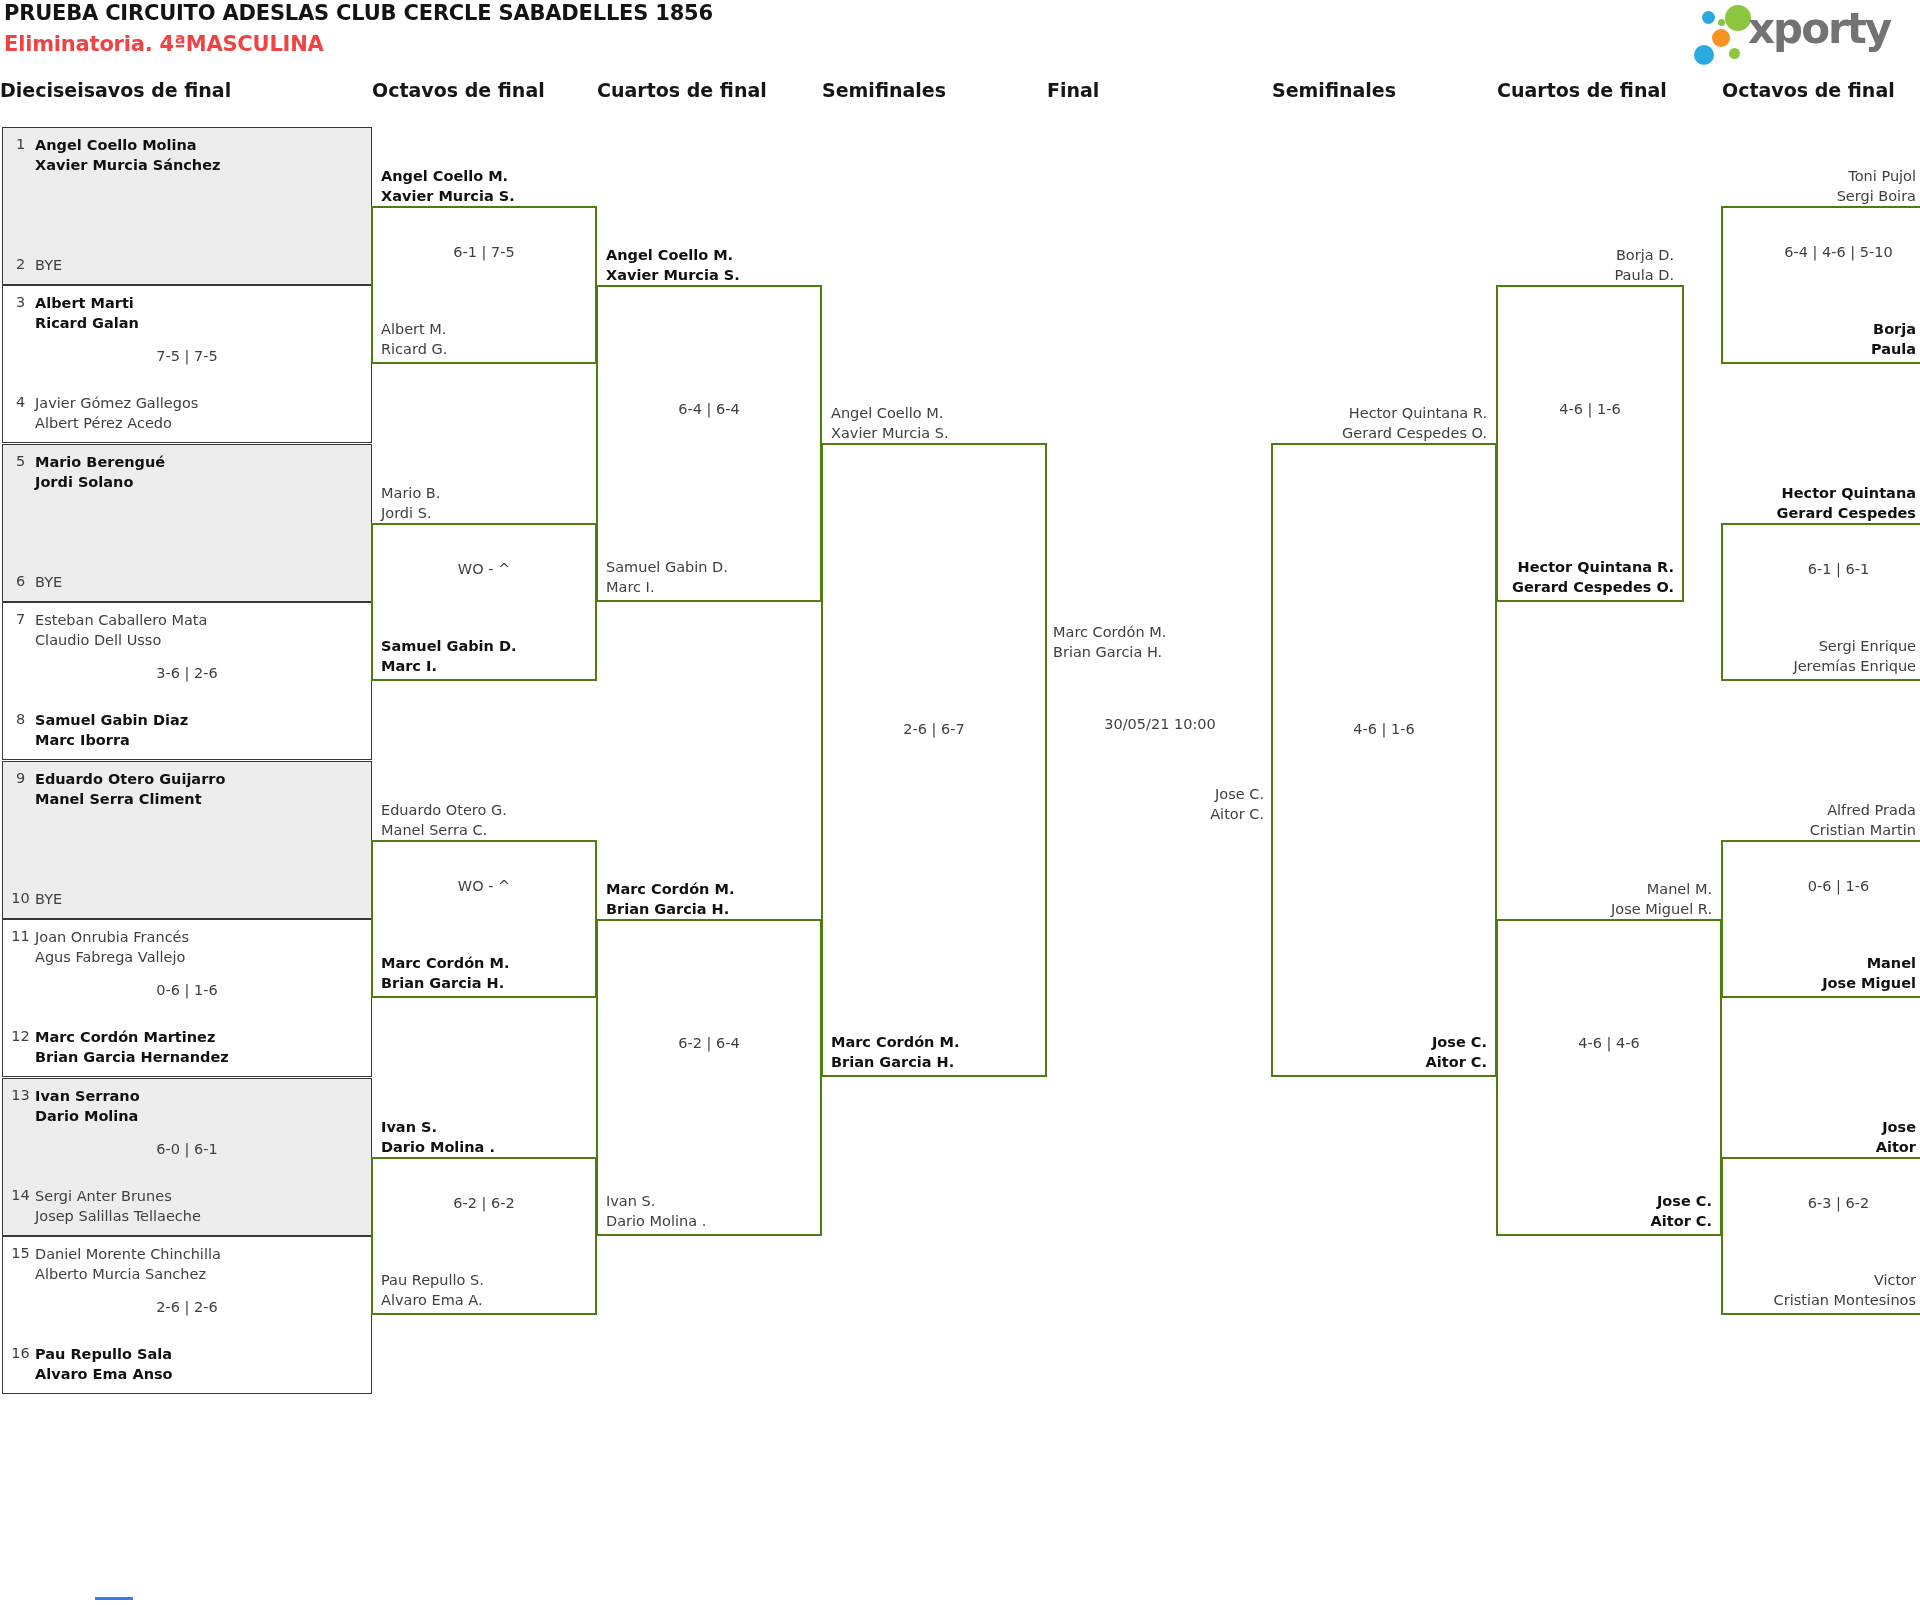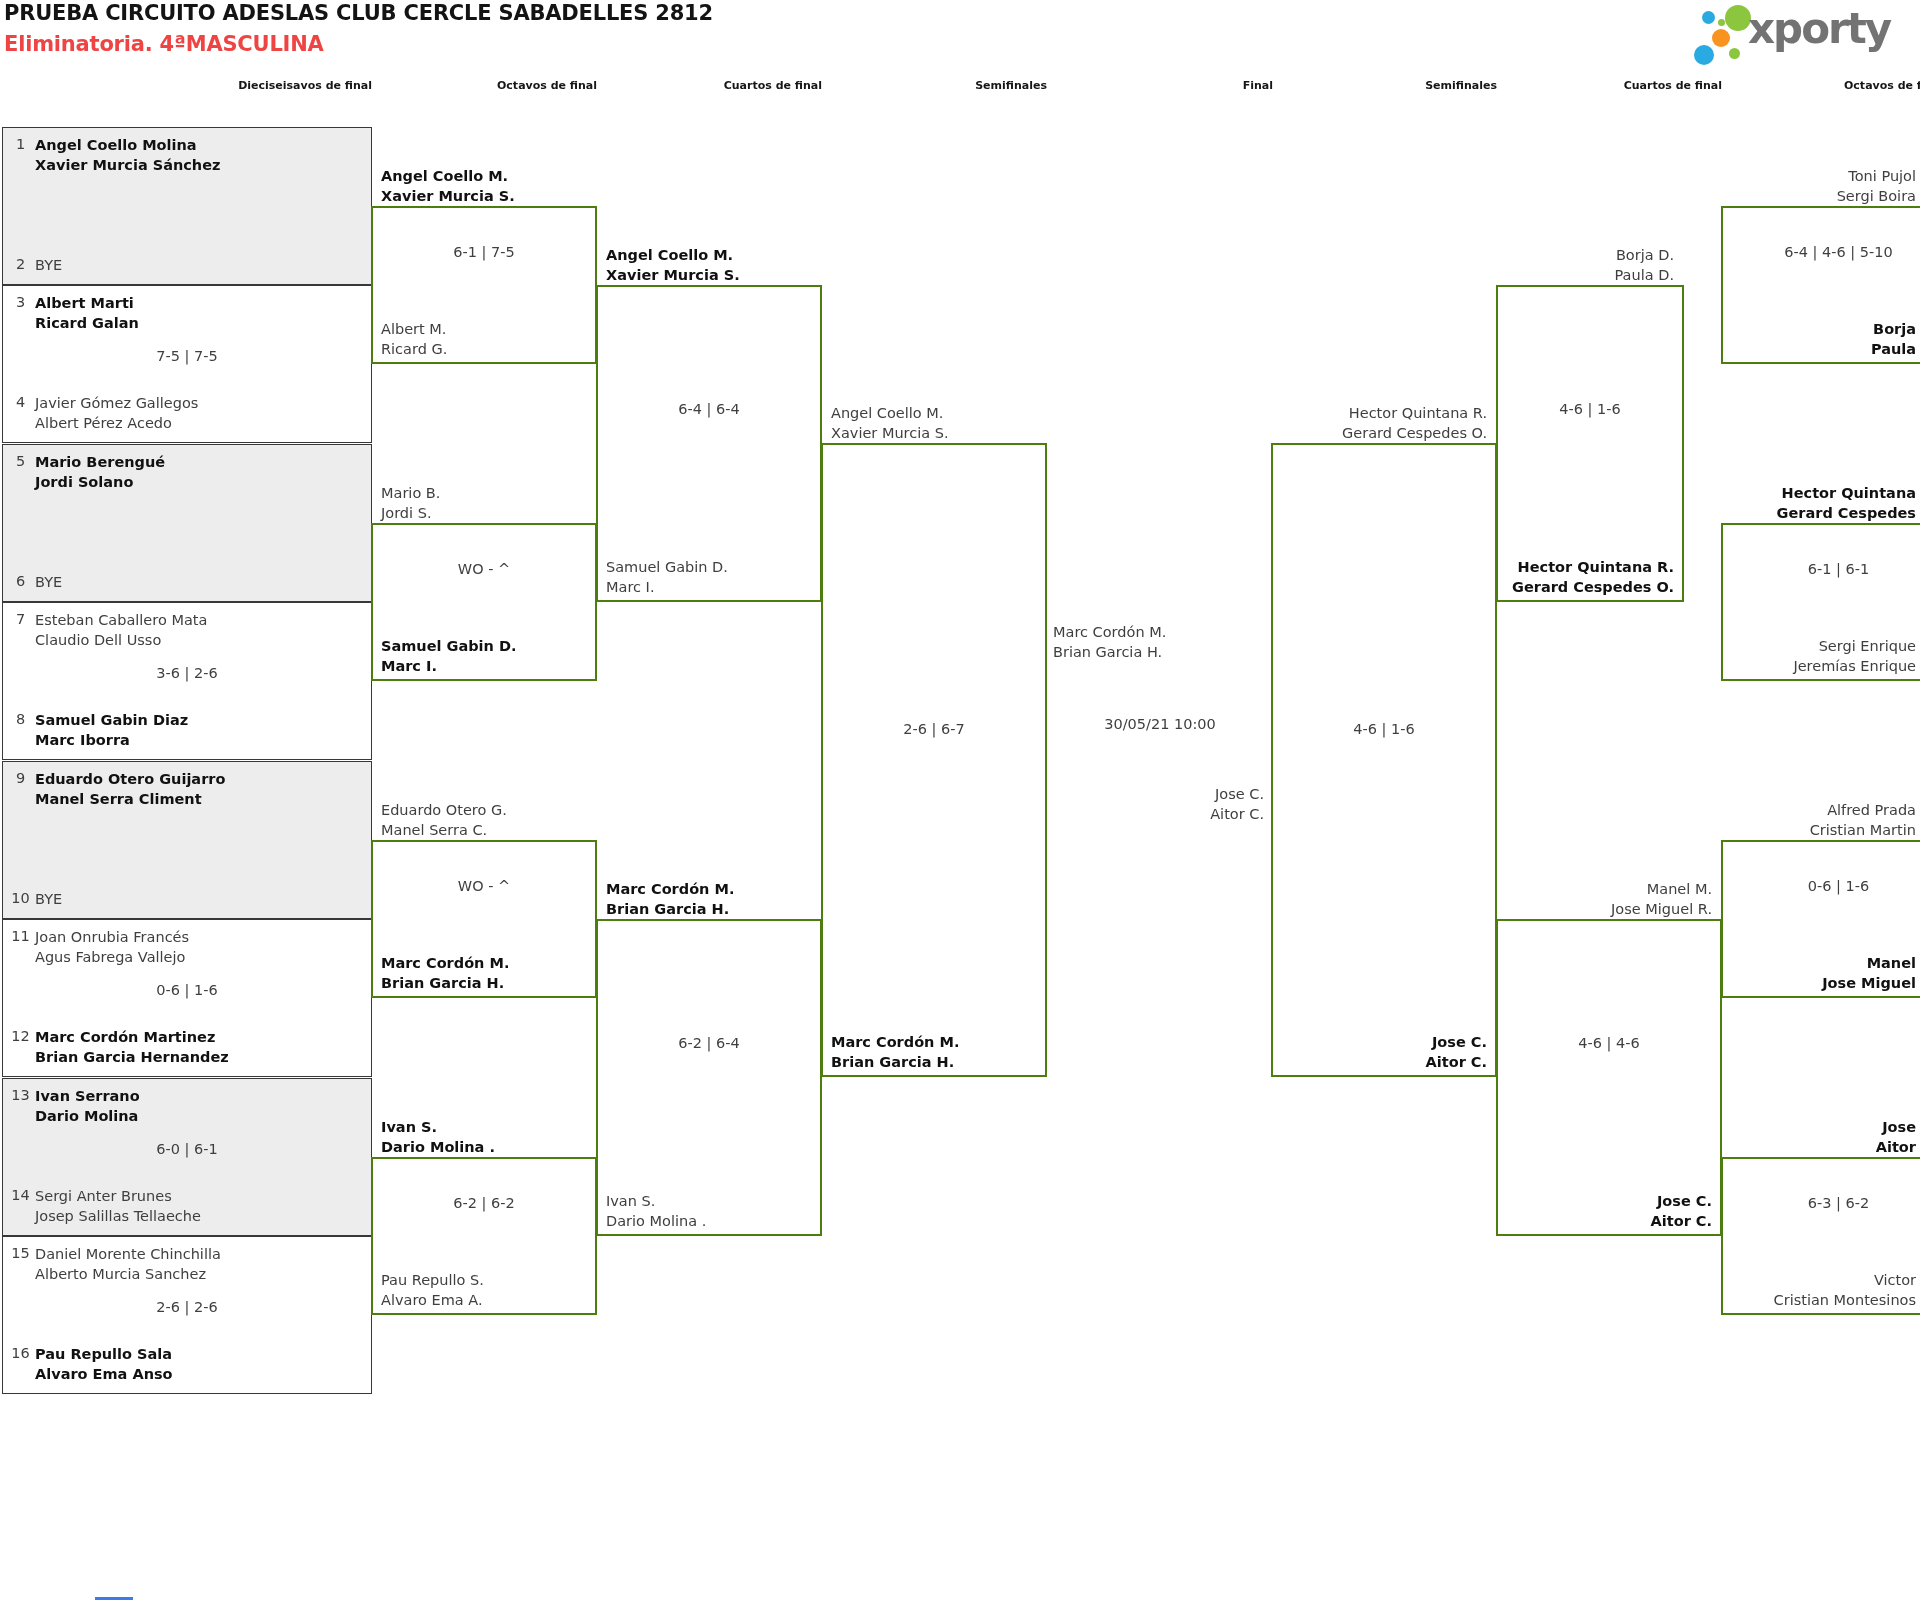--- a/index.html
+++ b/index.html
@@ -2,21 +2,21 @@
 <html><head>
 <meta charset="utf-8">
 <style>
   html,body{margin:0;padding:0;background:#fff;}
   body{width:1920px;height:1605px;overflow:hidden;font-family:"DejaVu Sans","Liberation Sans",sans-serif;color:#3f3f3f;}
   #c{position:relative;width:1920px;height:1605px;background:#fff;}
 
   .t1{position:absolute;left:4px;top:1px;font-size:21px;font-weight:700;color:#141414;letter-spacing:-0.2px;white-space:nowrap;}
   .t2{position:absolute;left:4px;top:32px;font-size:21px;font-weight:700;color:#ef4444;letter-spacing:-0.2px;white-space:nowrap;}
 
-  .hdr{position:absolute;top:79px;font-size:11px;font-weight:600;color:#161616;text-align:right;white-space:nowrap;}
+  .hdr{position:absolute;top:79px;font-size:19px;font-weight:600;color:#161616;text-align:left;white-space:nowrap;}
 
   .box{position:absolute;left:2px;width:370px;height:158px;border:1px solid #383838;background:#fff;box-sizing:border-box;}
   .box.g{background:#ededed;}
   .row{position:absolute;left:7px;right:6px;display:flex;gap:4px;align-items:flex-start;}
   .row.t{top:7px;}
   .row.b{bottom:9px;}
   .seed{flex:0 0 21px;text-align:center;font-size:14.5px;padding-top:1px;color:#3f3f3f;}
   .nm{font-size:14.5px;line-height:20px;color:#3f3f3f;white-space:nowrap;}
   .ln{display:block;}
   .w{font-weight:700;color:#111;}
@@ -46,21 +46,21 @@
   .d6{left:39px;top:46px;width:11px;height:11px;background:#8CC63F;}
   .lg-txt{position:absolute;left:58px;top:6px;font-size:42px;font-weight:700;letter-spacing:-2px;line-height:1;color:#737373;}
 
   .blue-line{position:absolute;left:95px;top:1597px;width:38px;height:3px;background:#3d7bea;}
 </style>
 </head>
 <body>
 
 <div id="c">
 
-  <div class="t1">PRUEBA CIRCUITO ADESLAS CLUB CERCLE SABADELLES 2812</div>
+  <div class="t1">PRUEBA CIRCUITO ADESLAS CLUB CERCLE SABADELLES 1856</div>
   <div class="t2">Eliminatoria. 4ªMASCULINA</div>
 
   <a class="logo">
     <span class="dot d1"></span>
     <span class="dot d2"></span>
     <span class="dot d3"></span>
     <span class="dot d4"></span>
     <span class="dot d5"></span>
     <span class="dot d6"></span>
     <span class="lg-txt">xporty</span>

